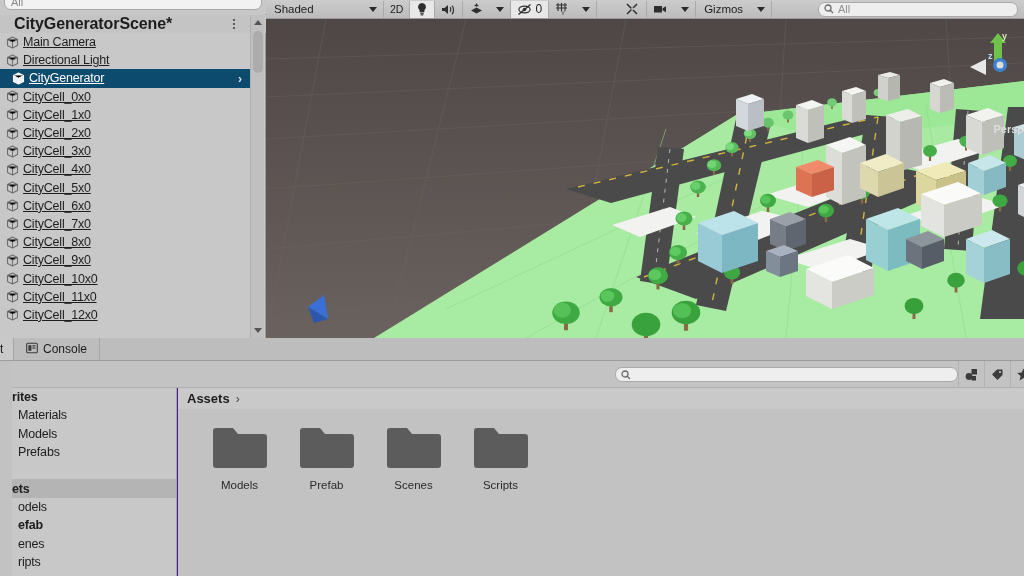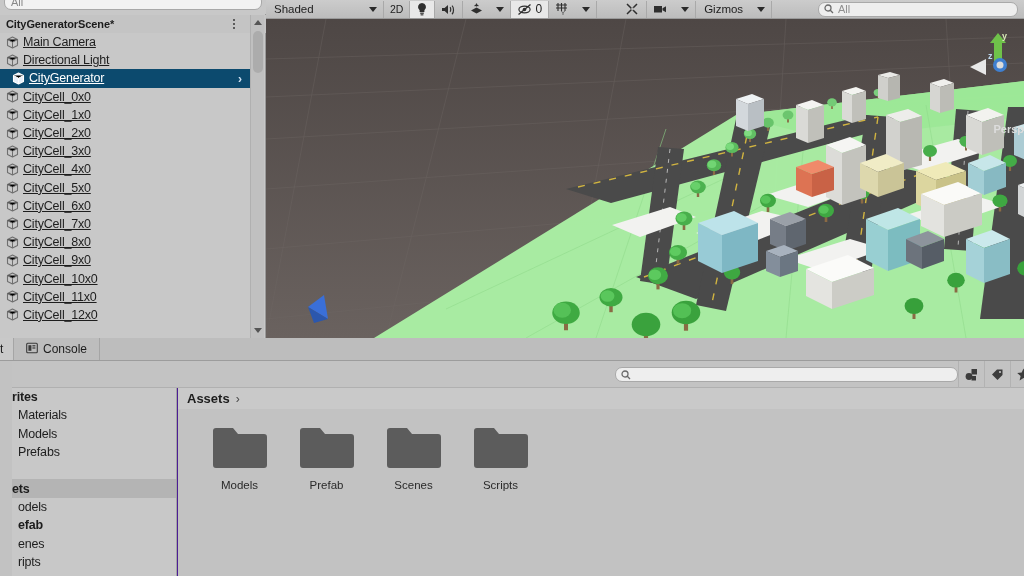--- a/index.html
+++ b/index.html
@@ -32,22 +32,22 @@
     line-height: 15px;
     padding-left: 6px;
     overflow: hidden;
   }
   .hier-scenerow {
     position: absolute; left: 0; top: 15px; width: 266px; height: 18px;
     background: #c4c4c4;
     display: flex; align-items: center;
   }
   .hier-scene-title {
-    font-size: 11px; font-weight: bold; color: #1c1c1c;
-    margin-left: 6px; letter-spacing: -0.1px;
+    font-size: 16px; font-weight: bold; color: #1c1c1c;
+    margin-left: 14px; letter-spacing: -0.1px;
   }
   .hier-kebab {
     position: absolute; right: 26px; top: 2px;
     width: 12px; height: 14px;
     display: flex; flex-direction: column; align-items: center;
     justify-content: center; gap: 2px;
   }
   .hier-kebab i { width: 2px; height: 2px; background: #3a3a3a; border-radius: 50%; display:block;}
   .hier-list {
     position: absolute; left: 0; top: 33px; width: 250px; height: 305px;

